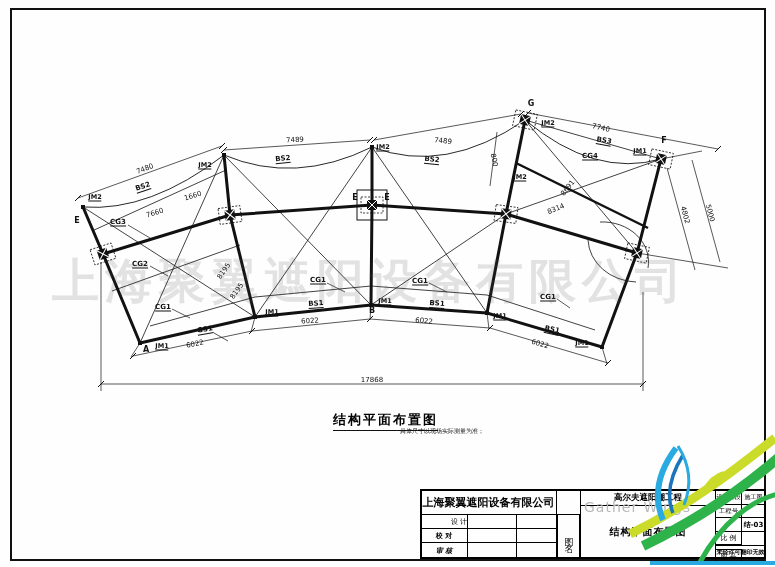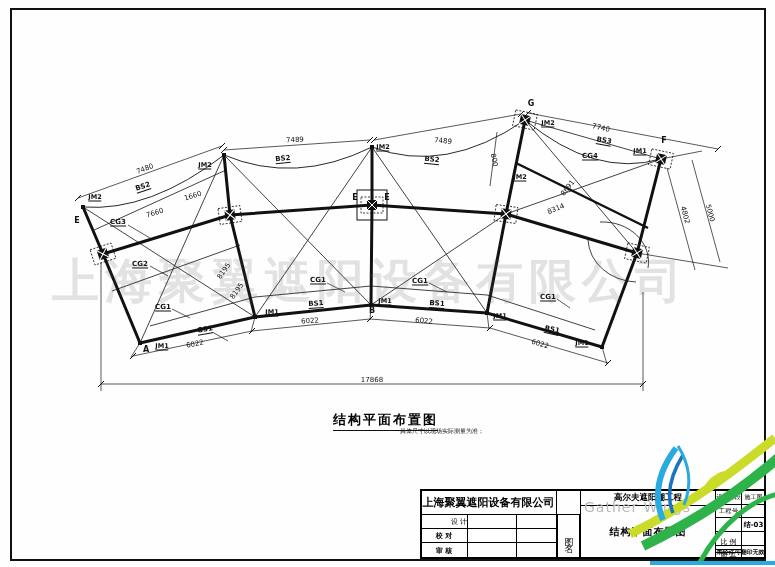--- a/index.html
+++ b/index.html
@@ -193,42 +193,42 @@
   <div class="tb" id="company-cell">上海聚翼遮阳设备有限公司</div>
 
   <div class="tb tb-txt" style="left:420px;top:514px;width:48px;height:15px;font-weight:normal;padding-left:30px;">设 计</div>
   <div class="tb" style="left:467px;top:514px;width:50px;height:15px;"></div>
   <div class="tb" style="left:516px;top:514px;width:41px;height:15px;"></div>
 
   <div class="tb tb-txt" style="left:420px;top:528px;width:48px;height:15px;font-weight:bold;">校 对</div>
   <div class="tb" style="left:467px;top:528px;width:50px;height:15px;"></div>
   <div class="tb" style="left:516px;top:528px;width:41px;height:15px;"></div>
 
-  <div class="tb tb-txt" style="left:420px;top:542px;width:48px;height:17px;font-weight:bold;">审 核</div>
+  <div class="tb tb-txt" style="left:420px;top:542px;width:48px;height:17px;font-weight:bold;font-style:italic;">审 核</div>
   <div class="tb" style="left:467px;top:542px;width:50px;height:17px;"></div>
   <div class="tb" style="left:516px;top:542px;width:41px;height:17px;"></div>
 
   <div class="tb" style="left:556px;top:489px;width:25px;height:26px;">
     
     
   </div>
   <div class="tb" id="side-label">
     <span style="writing-mode:vertical-lr;letter-spacing:6px;">图名</span>
   </div>
 
   <div class="tb" id="project-cell">高尔夫遮阳棚工程</div>
   <div class="tb" id="dname-cell">结构平面布置图</div>
 
   <div class="tb tb-txt" style="left:715px;top:489px;width:27px;height:16px;font-size:6px;">设计阶段</div>
   <div class="tb tb-txt" style="left:741px;top:489px;width:25px;height:16px;font-size:6px;">施工图</div>
   <div class="tb tb-txt" style="left:715px;top:504px;width:27px;height:14px;font-size:6.5px;">工程号</div>
   <div class="tb" style="left:741px;top:504px;width:25px;height:14px;"></div>
   <div class="tb tb-txt" style="left:715px;top:517px;width:27px;height:15px;margin-top:32px;">图 号</div>
   <div class="tb tb-txt" style="left:741px;top:517px;width:25px;height:15px;font-weight:bold;">结-03</div>
-  <div class="tb tb-txt" style="left:715px;top:531px;width:27px;height:22px;">比 例</div>
+  <div class="tb tb-txt" style="left:715px;top:531px;width:27px;height:14px;">比 例</div>
   <div class="tb" style="left:741px;top:531px;width:25px;height:15px;"></div>
   <div class="tb tb-txt" style="left:715px;top:545px;width:51px;height:14px;font-size:6px;font-weight:bold;">未经许可翻印无效</div>
 
   <div id="gather">Gather Wings</div>
 
   <svg id="logo-svg" viewBox="0 0 775 567">
     <g fill="none">
       <path d="M630,534 C690,505 735,470 775,438" stroke="#cbdb2a" stroke-width="9"></path>
       <path d="M643,546 C705,516 748,484 778,458" stroke="#2eb34a" stroke-width="10"></path>
       <path d="M700,562 C722,522 752,500 778,494" stroke="#2eb34a" stroke-width="5"></path>

